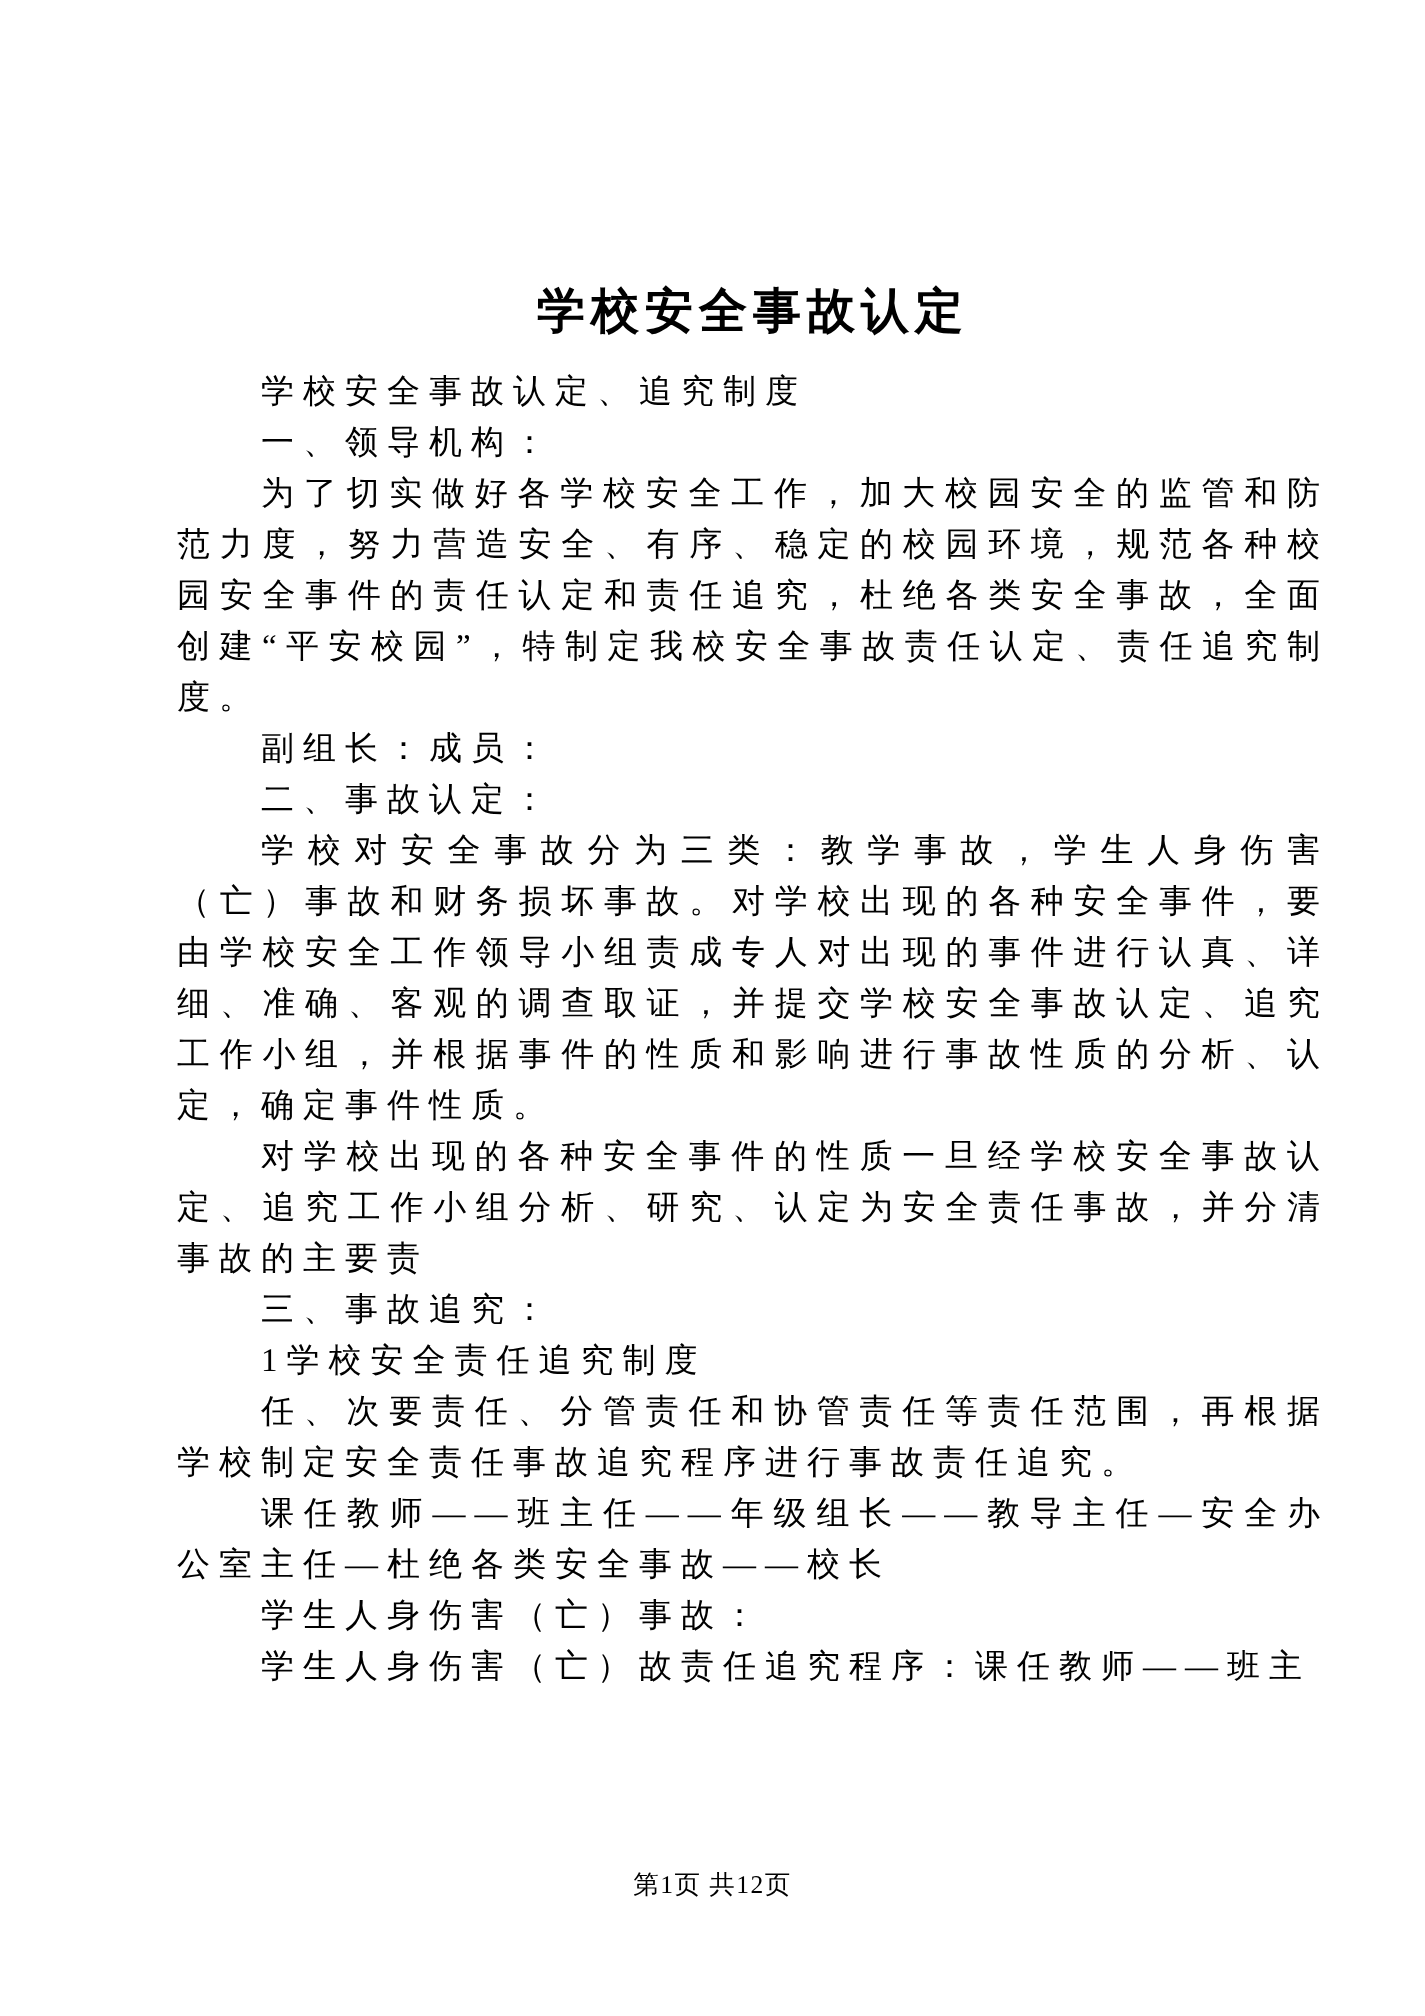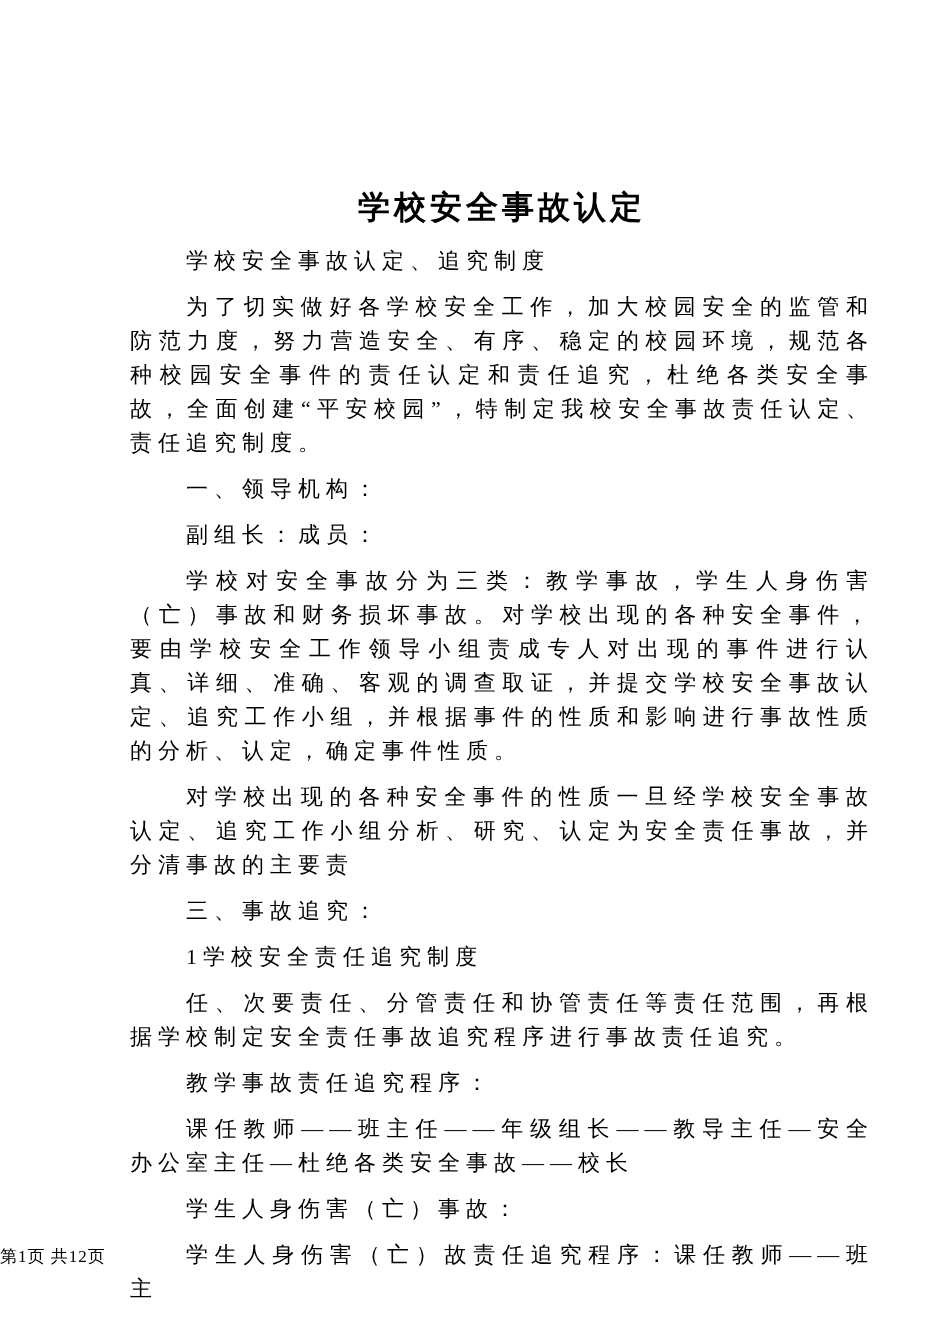--- a/index.html
+++ b/index.html
@@ -26,49 +26,50 @@
     letter-spacing: 4px;
     line-height: 42px;
   }
   .doc-body {
     font-size: 22px;
     line-height: 34px;
     letter-spacing: 6px;
     text-align: justify;
   }
   .doc-body p {
-    margin: 12px;
+    margin: 0;
     text-indent: 56px;
   }
   .page-footer {
     position: absolute;
     left: 0;
     right: 0;
     bottom: 76px;
+    text-align: center;
     font-size: 17px;
     letter-spacing: 1px;
     color: #000000;
   }
 </style>
 </head>
 <body>
 
 <div class="page">
   <h1 class="doc-title">学校安全事故认定</h1>
 
   <div class="doc-body">
     <p>学校安全事故认定、追究制度</p>
+    <p>一、领导机构：</p>
     <p>为了切实做好各学校安全工作，加大校园安全的监管和防范力度，努力营造安全、有序、稳定的校园环境，规范各种校园安全事件的责任认定和责任追究，杜绝各类安全事故，全面创建“平安校园”，特制定我校安全事故责任认定、责任追究制度。</p>
-    <p>一、领导机构：</p>
     <p>副组长：成员：</p>
+    <p>二、事故认定：</p>
     <p>学校对安全事故分为三类：教学事故，学生人身伤害（亡）事故和财务损坏事故。对学校出现的各种安全事件，要由学校安全工作领导小组责成专人对出现的事件进行认真、详细、准确、客观的调查取证，并提交学校安全事故认定、追究工作小组，并根据事件的性质和影响进行事故性质的分析、认定，确定事件性质。</p>
     <p>对学校出现的各种安全事件的性质一旦经学校安全事故认定、追究工作小组分析、研究、认定为安全责任事故，并分清事故的主要责</p>
     <p>三、事故追究：</p>
     <p>1学校安全责任追究制度</p>
     <p>任、次要责任、分管责任和协管责任等责任范围，再根据学校制定安全责任事故追究程序进行事故责任追究。</p>
-    <p>教学事故责任追究程序：</p>
     <p>课任教师——班主任——年级组长——教导主任—安全办公室主任—杜绝各类安全事故——校长</p>
     <p>学生人身伤害（亡）事故：</p>
     <p>学生人身伤害（亡）故责任追究程序：课任教师——班主</p>
   </div>
 
   <div class="page-footer">第1页 共12页</div>
 </div>
 
 </body></html>

